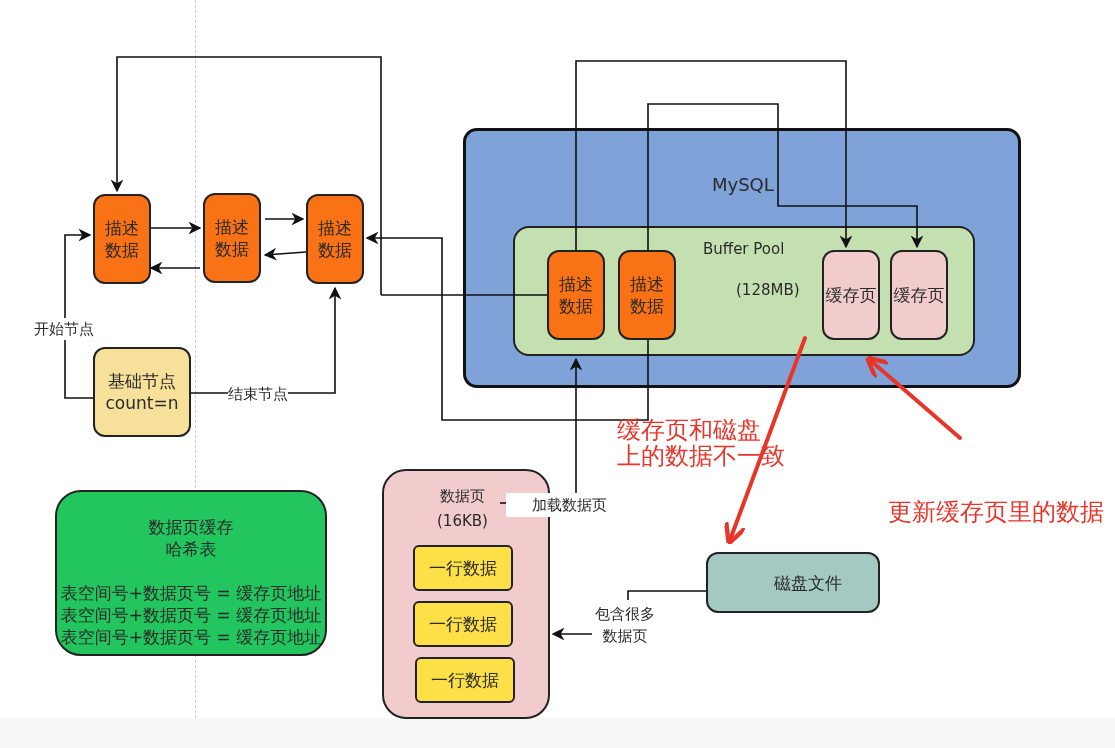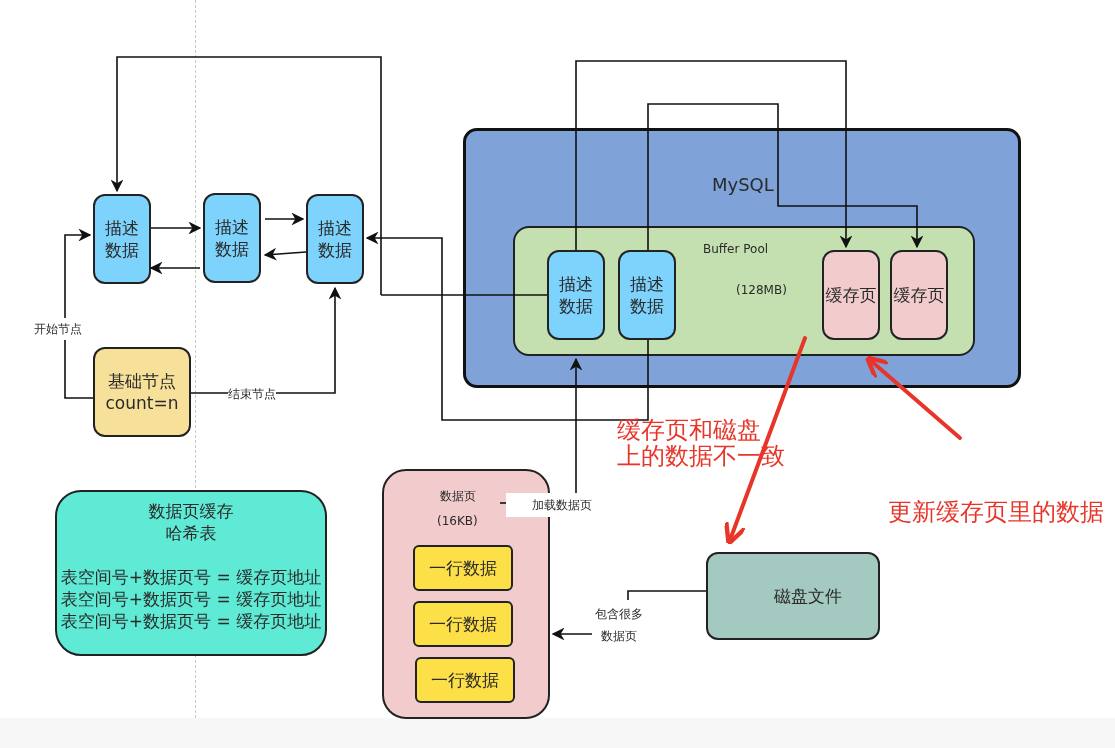--- a/index.html
+++ b/index.html
@@ -2,24 +2,24 @@
 <html><head>
 <meta charset="utf-8">
 <style>
   html, body { margin:0; padding:0; }
   body { width:1115px; height:748px; background:#ffffff; position:relative; overflow:hidden;
          font-family:"DejaVu Sans","Liberation Sans",sans-serif; color:#222; }
   .abs { position:absolute; }
   .node { position:absolute; box-sizing:border-box; border:2px solid #222; border-radius:12px;
           display:flex; align-items:center; justify-content:center; text-align:center;
           font-size:17px; line-height:22px; color:#2a2a2a; }
-  .purple { background:#7dd3fc; }
+  .purple { background:#f97316; }
   .pink { background:#f2cccc; }
   .row { background:#fde047; border-radius:6px; font-size:17px; }
-  .label { position:absolute; font-size:12px; line-height:22px; color:#2a2a2a; white-space:nowrap; }
+  .label { position:absolute; font-size:15px; line-height:22px; color:#2a2a2a; white-space:nowrap; }
   .red { color:#e8352a; font-size:24px; line-height:26px;margin-top:28px; }
   #bottom-strip { position:absolute; left:0; top:718px; width:1115px; height:30px; background:#f7f7f7; }
   svg.wires { position:absolute; left:0; top:0; pointer-events:none; }
 </style>
 </head>
 <body>
 
 <div class="abs" style="left:195px;top:0;height:748px;border-left:1.5px dashed #c8c8c8;"></div>
 
 <div id="bottom-strip"></div>
@@ -71,21 +71,21 @@
     </div>
 </div>
 
 <div class="node" style="left:93px;top:347px;width:98px;height:90px;background:#f7e19a;">
   <div>
       <div>基础节点</div>
       <div>count=n</div>
     </div>
 </div>
 
-<div class="node" style="left:55px;top:490px;width:272px;height:166px;background:#5eead4;border-radius:26px;display:block;padding-top:8px;">
+<div class="node" style="left:55px;top:490px;width:272px;height:166px;background:#22c55e;border-radius:26px;display:block;padding-top:24px;">
   <div>数据页缓存</div>
   <div>哈希表</div>
   <div style="height:22px;"></div>
   <div>表空间号+数据页号 = 缓存页地址</div>
   <div>表空间号+数据页号 = 缓存页地址</div>
   <div>表空间号+数据页号 = 缓存页地址</div>
 </div>
 
 <div class="node pink" style="left:382px;top:469px;width:168px;height:250px;border-radius:24px;display:block;"></div>
 <div class="label" style="left:440px;top:485px;">数据页</div>
@@ -93,21 +93,21 @@
 <div class="node row" style="left:413px;top:545px;width:100px;height:46px;">
   <span>一行数据</span>
   </div>
 <div class="node row" style="left:413px;top:601px;width:100px;height:46px;">
   <span>一行数据</span>
   </div>
 <div class="node row" style="left:415px;top:657px;width:100px;height:46px;">
   <span>一行数据</span>
   </div>
 
-<div class="node" style="left:706px;top:552px;width:174px;height:88px;background:#a4c9c0;padding-left:30px;">
+<div class="node" style="left:706px;top:552px;width:174px;height:61px;background:#a4c9c0;padding-left:30px;">
   <span>磁盘文件</span>
 </div>
 
 <svg class="wires" width="1115" height="748">
   <defs>
     <marker id="ah" viewBox="0 0 10 10" refX="9" refY="5" markerWidth="8" markerHeight="8" orient="auto">
       <path d="M0,0 L10,5 L0,10 L3,5 Z" fill="#111"></path>
     </marker>
     <marker id="rh" viewBox="0 0 10 10" refX="8" refY="5" markerWidth="5" markerHeight="5" orient="auto">
       <path d="M0,0 L10,5 L0,10" fill="none" stroke="#e8352a" stroke-width="2.2"></path>

